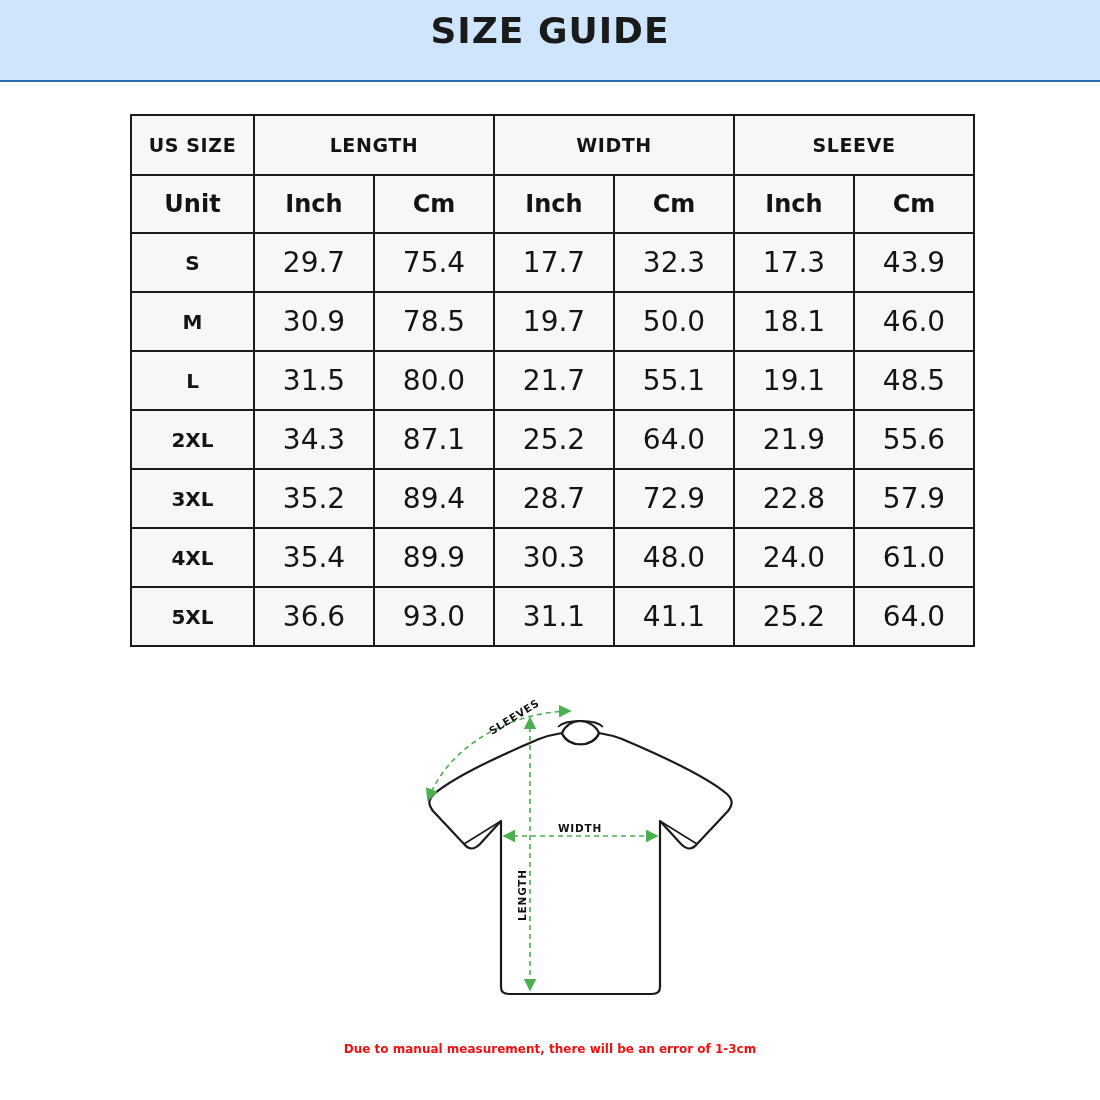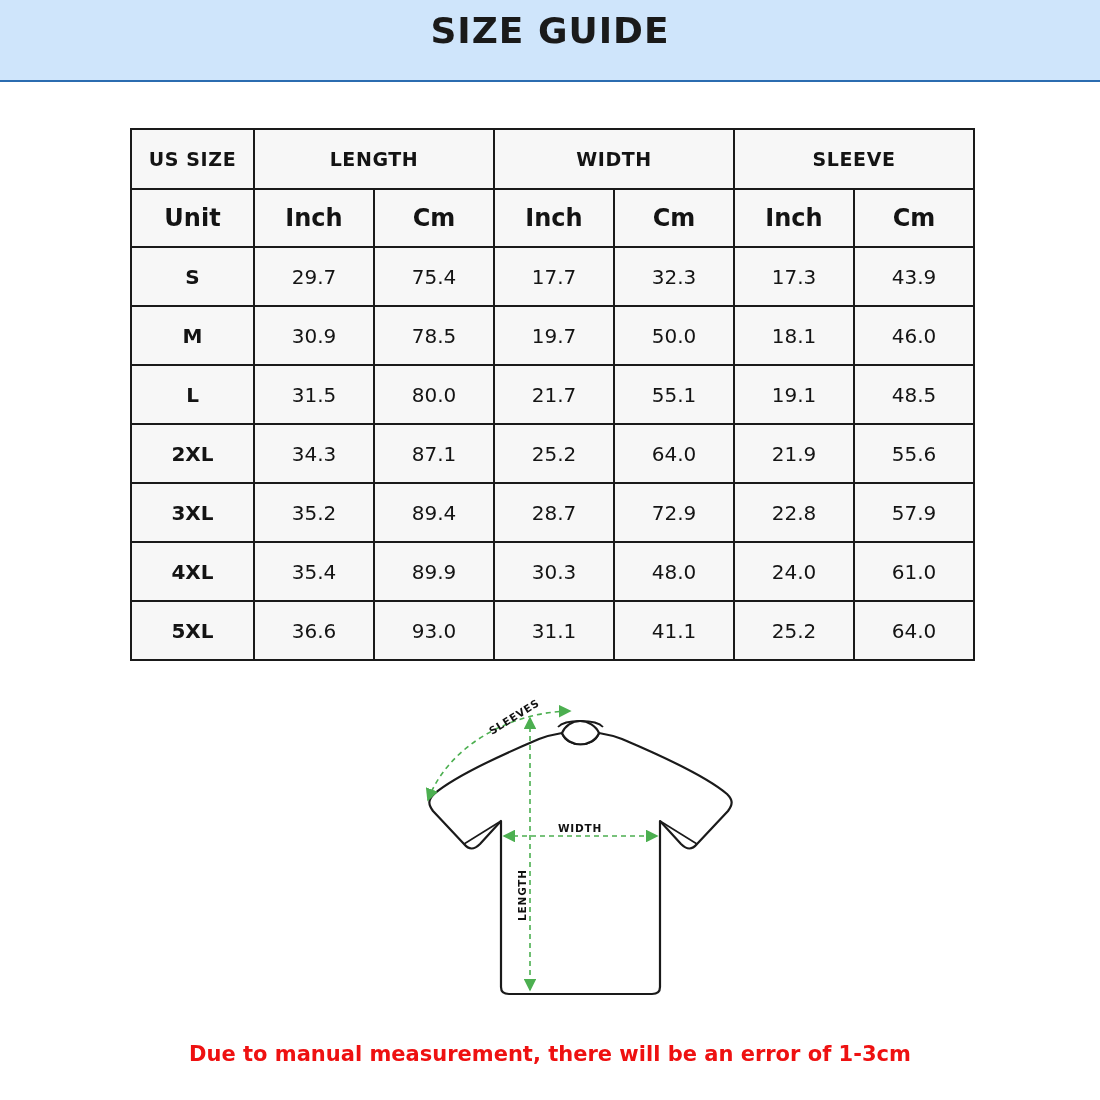--- a/index.html
+++ b/index.html
@@ -38,21 +38,21 @@
     font-weight: bold;
     letter-spacing: 1px;
     color: #1a1a1a;
     font-family: "DejaVu Sans", sans-serif;
   }
 
   
   .table-wrap {
     position: absolute;
     left: 130px;
-    top: 128px;
+    top: 114px;
     width: 843px;
   }
   table.size-table {
     border-collapse: collapse;
     width: 843px;
     background: #f7f7f7;
     table-layout: fixed;
   }
   table.size-table td,
   table.size-table th {
@@ -70,21 +70,21 @@
     font-family: "DejaVu Sans", sans-serif;
   }
   .unit-row td {
     height: 54px;
     font-size: 24px;
     font-weight: bold;
     font-family: "DejaVu Sans", sans-serif;
   }
   .data-row td {
     height: 55px;
-    font-size: 20px;
+    font-size: 28px;
     font-family: "DejaVu Sans", sans-serif;
   }
   .data-row td.sz {
     font-weight: bold;
     font-size: 20px;
   }
   col.c-size { width: 123px; }
   col.c-val  { width: 120px; }
 
   
@@ -97,21 +97,21 @@
   }
   .diagram svg { display: block; }
 
   
   .footer-note {
     position: absolute;
     left: 0;
     top: 1042px;
     width: 1100px;
     text-align: center;
-    font-size: 21px;
+    font-size: 12px;
     font-weight: bold;
     color: #ee1111;
     font-family: "DejaVu Sans", sans-serif;
   }
 </style>
 </head>
 <body>
 
 <div class="header-band"></div>
 <div class="header-title">SIZE GUIDE</div>

